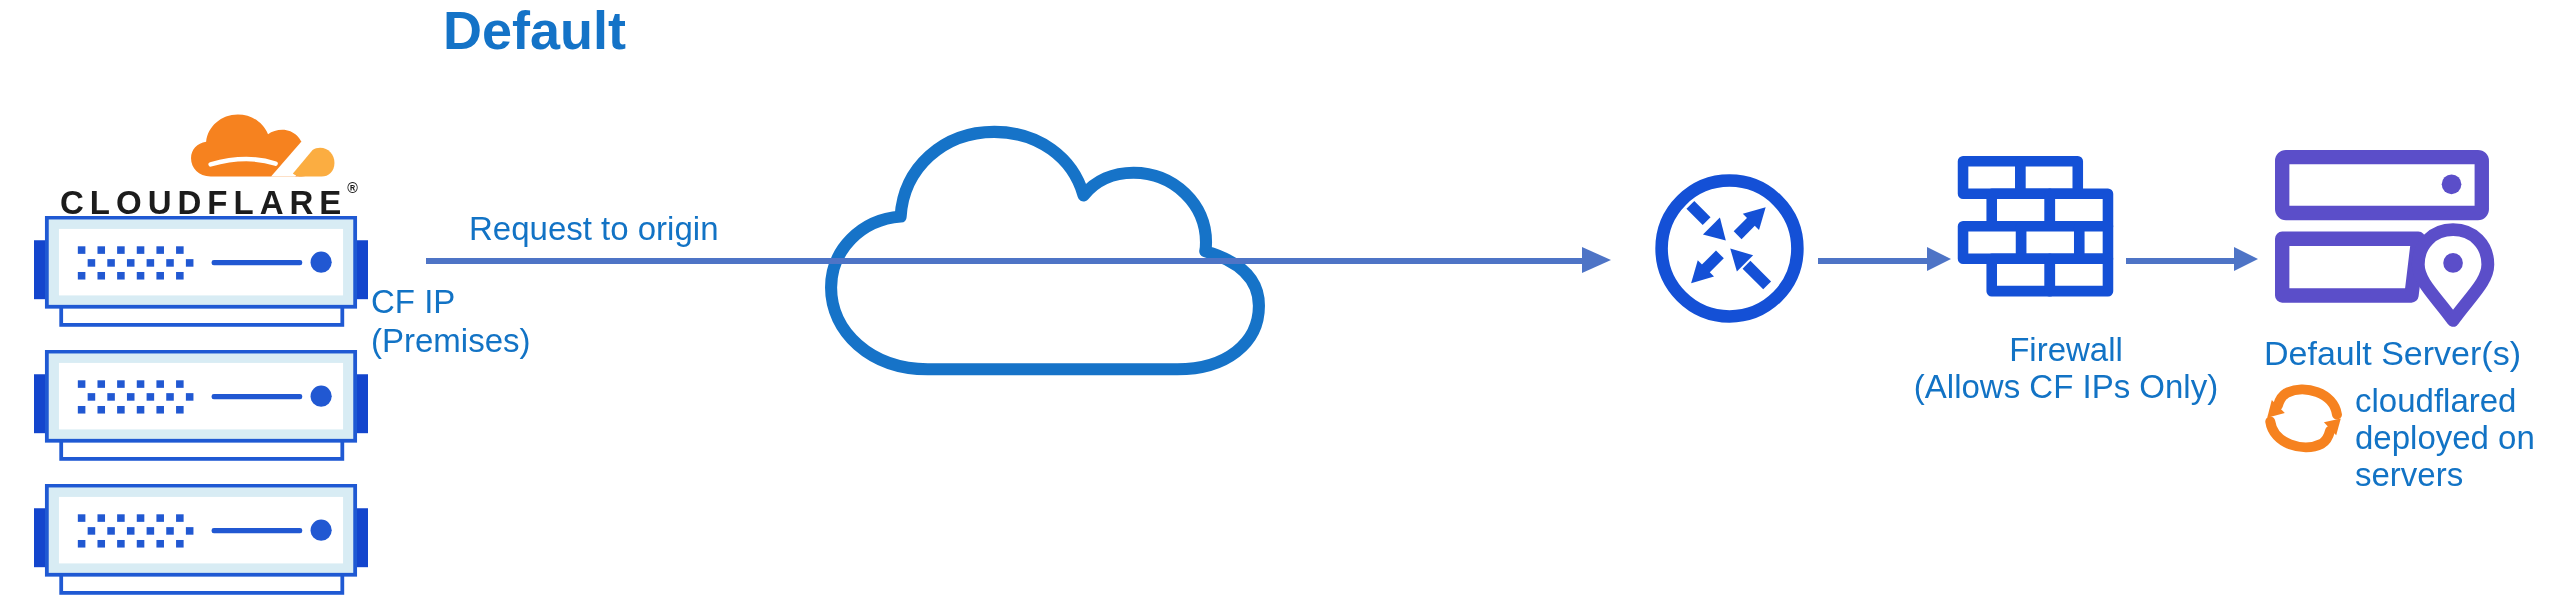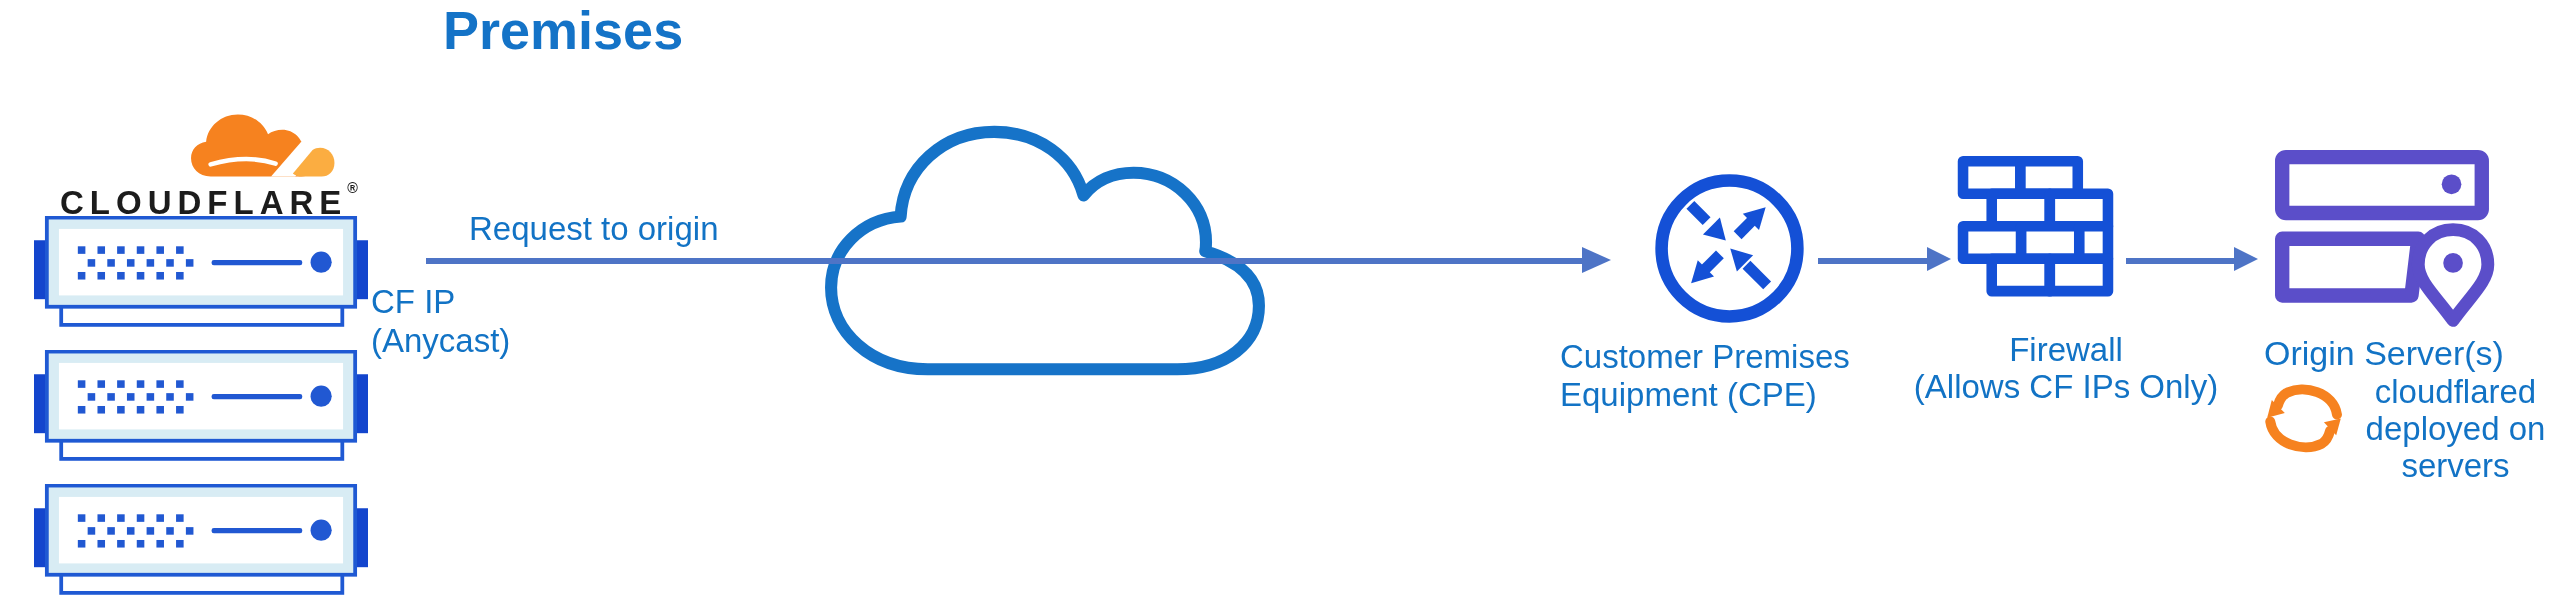--- a/index.html
+++ b/index.html
@@ -44,21 +44,21 @@
     border-left:24px solid #4e74c6;
   }
   .z2{z-index:2;}
   .z6{z-index:6;}
 </style>
 </head>
 <body>
 
 <div id="stage">
 
-  <div class="abs title">Premises</div>
+  <div class="abs title">Default</div>
 
   <svg class="abs" style="left:188px;top:104px;" width="151" height="77" viewBox="0 0 200 102">
     <path fill="#f6821f" d="M30,96 C14,96 4,85 4,72 C4,60 12,52 24,50 C26,30 44,14 66,14 C84,14 99,24 106,40 C111,36 118,34 125,34 C140,34 152,46 153,60 C162,63 168,71 168,80 C168,90 160,96 150,96 Z"></path>
     <path fill="#ffffff" d="M110,96 L150,50 L172,64 L142,96 Z"></path>
     <path fill="#fbad41" d="M150,96 C143,96 139,92 139,92 L165,61 C168,59 171,58 175,58 C186,58 194,67 194,78 C194,89 186,96 177,96 Z"></path>
     <path fill="none" stroke="#ffffff" stroke-width="6" stroke-linecap="round" d="M30,80 C62,71 92,71 116,79"></path>
   </svg>
   <div class="abs cf-word"><span>CLOUDFLARE</span><sup>®</sup></div>
 
   <svg width="0" height="0" style="position:absolute" aria-hidden="true">
@@ -104,44 +104,40 @@
   <svg class="abs" style="left:34px;top:484px;" width="334" height="115" viewBox="0 0 442 152">
       <use href="#srv"></use>
     </svg>
 
   <div class="abs flowline" style="left:426px;top:258px;width:1156px;"></div>
   <div class="abs flowhead" style="left:1582px;top:247px;"></div>
 
   <div class="abs lbl" style="left:469px;top:210px;">Request to origin</div>
   <div class="abs lbl" style="left:371px;top:282px;line-height:39px;">
     <span>CF IP</span><br>
-    <span>(Anycast)</span>
+    <span>(Premises)</span>
   </div>
 
   <svg class="abs z2" style="left:822px;top:106px;" width="446" height="274" viewBox="0 0 590 362">
     <path fill="#ffffff" stroke="#1673c8" stroke-width="16" stroke-linejoin="round" d="M140,348 C64,348 12,298 12,240 C12,190 52,150 104,146 C108,82 160,34 228,34 C286,34 332,68 346,118 C362,98 386,88 412,88 C466,88 508,130 508,180 C508,184 508,188 507,192 C548,204 578,226 578,264 C578,314 534,348 470,348 Z"></path>
   </svg>
 
   <svg class="abs" style="left:1652px;top:171px;" width="155" height="155" viewBox="0 0 210 210">
     <circle cx="105" cy="105" r="92" fill="#ffffff" stroke="#1450d6" stroke-width="17"></circle>
     <g stroke="#1450d6" stroke-width="15" fill="#1450d6">
       <line x1="52" y1="46" x2="74" y2="68"></line>
         <polygon points="100,94 69,86 92,63" stroke="none"></polygon>
       <line x1="116" y1="87" x2="136" y2="67"></line>
         <polygon points="154,49 123,58 145,80" stroke="none"></polygon>
       <line x1="92" y1="113" x2="72" y2="133"></line>
         <polygon points="53,152 62,121 84,143" stroke="none"></polygon>
       <line x1="156" y1="155" x2="128" y2="127"></line>
         <polygon points="106,105 137,114 115,136" stroke="none"></polygon>
     </g>
   </svg>
-  <div class="abs lbl" style="left:1560px;top:338px;">
-    <span>Customer Premises</span><br>
-    <span>Equipment (CPE)</span>
-  </div>
 
   <div class="abs flowline" style="left:1818px;top:258px;width:110px;"></div>
   <div class="abs flowhead small" style="left:1927px;top:247px;"></div>
 
   <svg class="abs" style="left:1957px;top:155px;" width="157" height="147" viewBox="0 0 208 194">
     <g fill="#ffffff" stroke="#1450d6" stroke-width="14" stroke-linejoin="round">
       <rect x="8" y="8" width="76" height="43"></rect>
         <rect x="84" y="8" width="76" height="43"></rect>
       <rect x="46" y="51" width="77" height="43"></rect>
         <rect x="123" y="51" width="77" height="43"></rect>
@@ -162,28 +158,28 @@
 
   <svg class="abs" style="left:2270px;top:145px;" width="227" height="189" viewBox="0 0 300 250">
     <g fill="#ffffff" stroke="#5b4ec9" stroke-width="19" stroke-linejoin="round">
       <rect x="16" y="16" width="264" height="74" rx="5"></rect>
       <path d="M16,124 H196 L187,199 H16 Z"></path>
     </g>
     <circle cx="240" cy="52" r="13" fill="#5b4ec9"></circle>
     <path d="M242,112 C215,112 196,132 196,158 C196,181 220,201 242,232 C264,201 288,181 288,158 C288,132 269,112 242,112 Z" fill="#ffffff" stroke="#5b4ec9" stroke-width="17" stroke-linejoin="round"></path>
     <circle cx="242" cy="156" r="13" fill="#5b4ec9"></circle>
   </svg>
-  <div class="abs lbl" style="left:2264px;top:334px;font-size:34px;">Origin Server(s)</div>
+  <div class="abs lbl" style="left:2264px;top:334px;font-size:34px;">Default Server(s)</div>
 
   <svg class="abs" style="left:2258px;top:380px;" width="92" height="73" viewBox="0 0 120 95">
     <g stroke="#f6821f" stroke-width="13" fill="none" stroke-linecap="round">
       <path d="M103,45 C99,16 60,5 37,17 C32,20 28,26 26,33"></path>
       <path d="M16,54 C20,83 59,95 83,83 C88,80 92,74 94,66"></path>
     </g>
     <g fill="#f6821f">
       <polygon points="12,49 18,26 35,43"></polygon>
       <polygon points="108,50 86,55 102,72"></polygon>
     </g>
   </svg>
-  <div class="abs lbl wrap" style="left:2355px;top:373px;width:201px;line-height:37px;text-align:center;">cloudflared deployed on servers</div>
+  <div class="abs lbl wrap" style="left:2355px;top:382px;width:201px;line-height:37px;">cloudflared deployed on servers</div>
 
 </div>
 
 
 </body></html>

